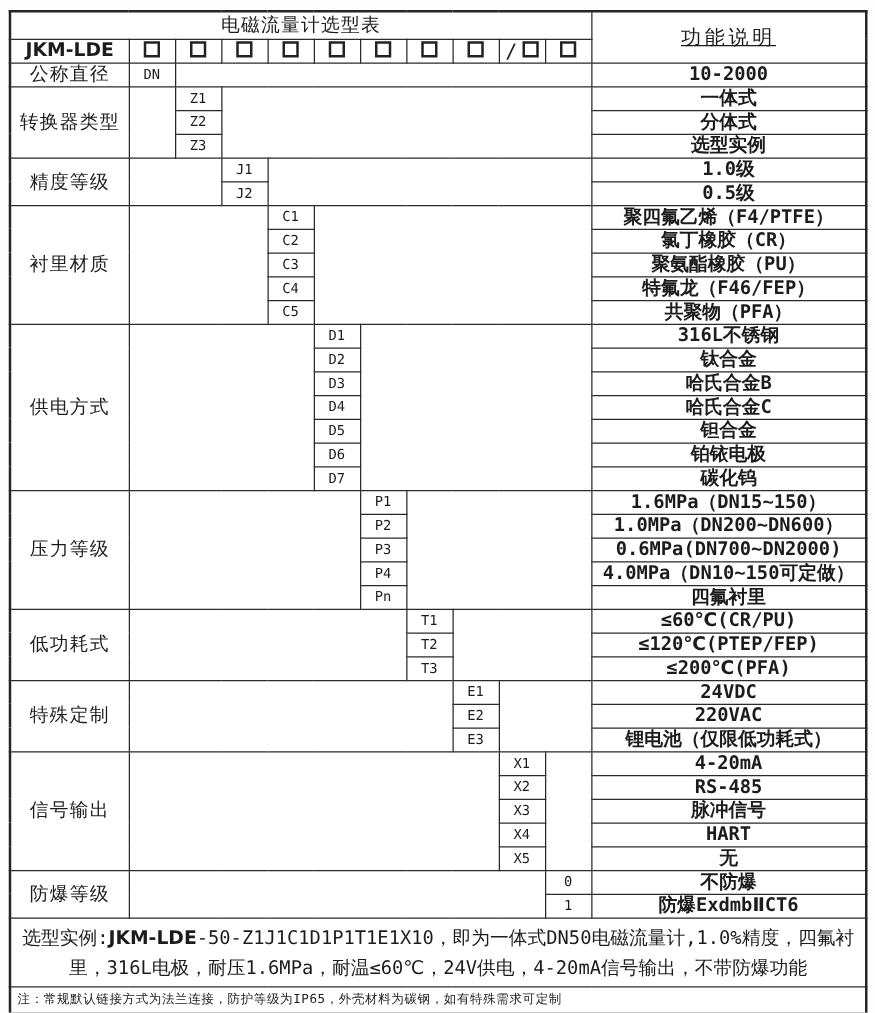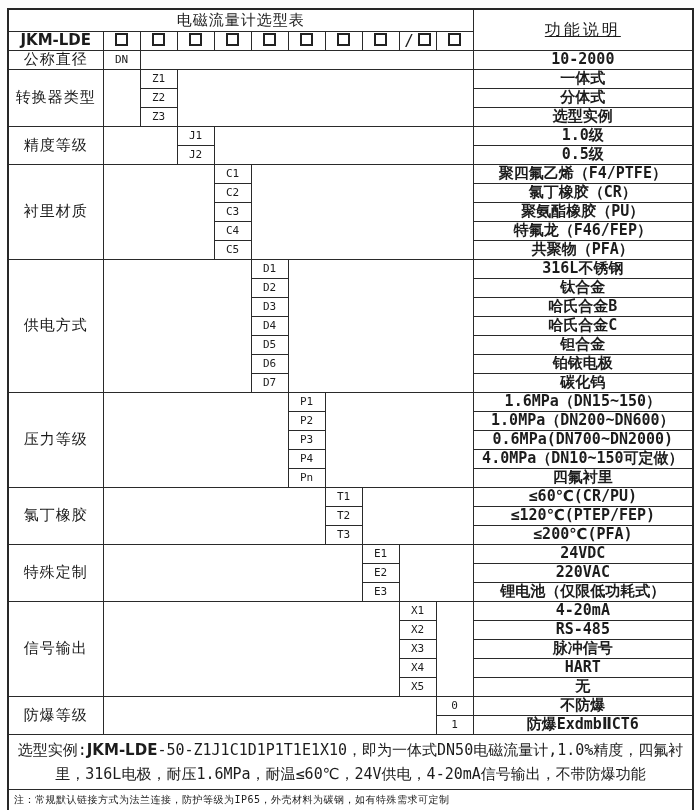--- a/index.html
+++ b/index.html
@@ -201,21 +201,21 @@
         </tr>
         <tr>
           <td class="code-cell">P4</td>
           <td class="desc-cell">4.0MPa（DN10~150可定做）</td>
         </tr>
         <tr>
           <td class="code-cell">Pn</td>
           <td class="desc-cell">四氟衬里</td>
         </tr>
         <tr>
-          <td class="sec-label" rowspan="3">氯丁橡胶</td>
+          <td class="sec-label" rowspan="3">低功耗式</td>
           <td class="empty-cell" rowspan="3" colspan="6"></td>
           <td class="code-cell">T1</td>
           <td class="empty-cell" rowspan="3" colspan="3"></td>
           <td class="desc-cell">≤60℃(CR/PU)</td>
         </tr>
         <tr>
           <td class="code-cell">T2</td>
           <td class="desc-cell">≤120℃(PTEP/FEP)</td>
         </tr>
         <tr>

